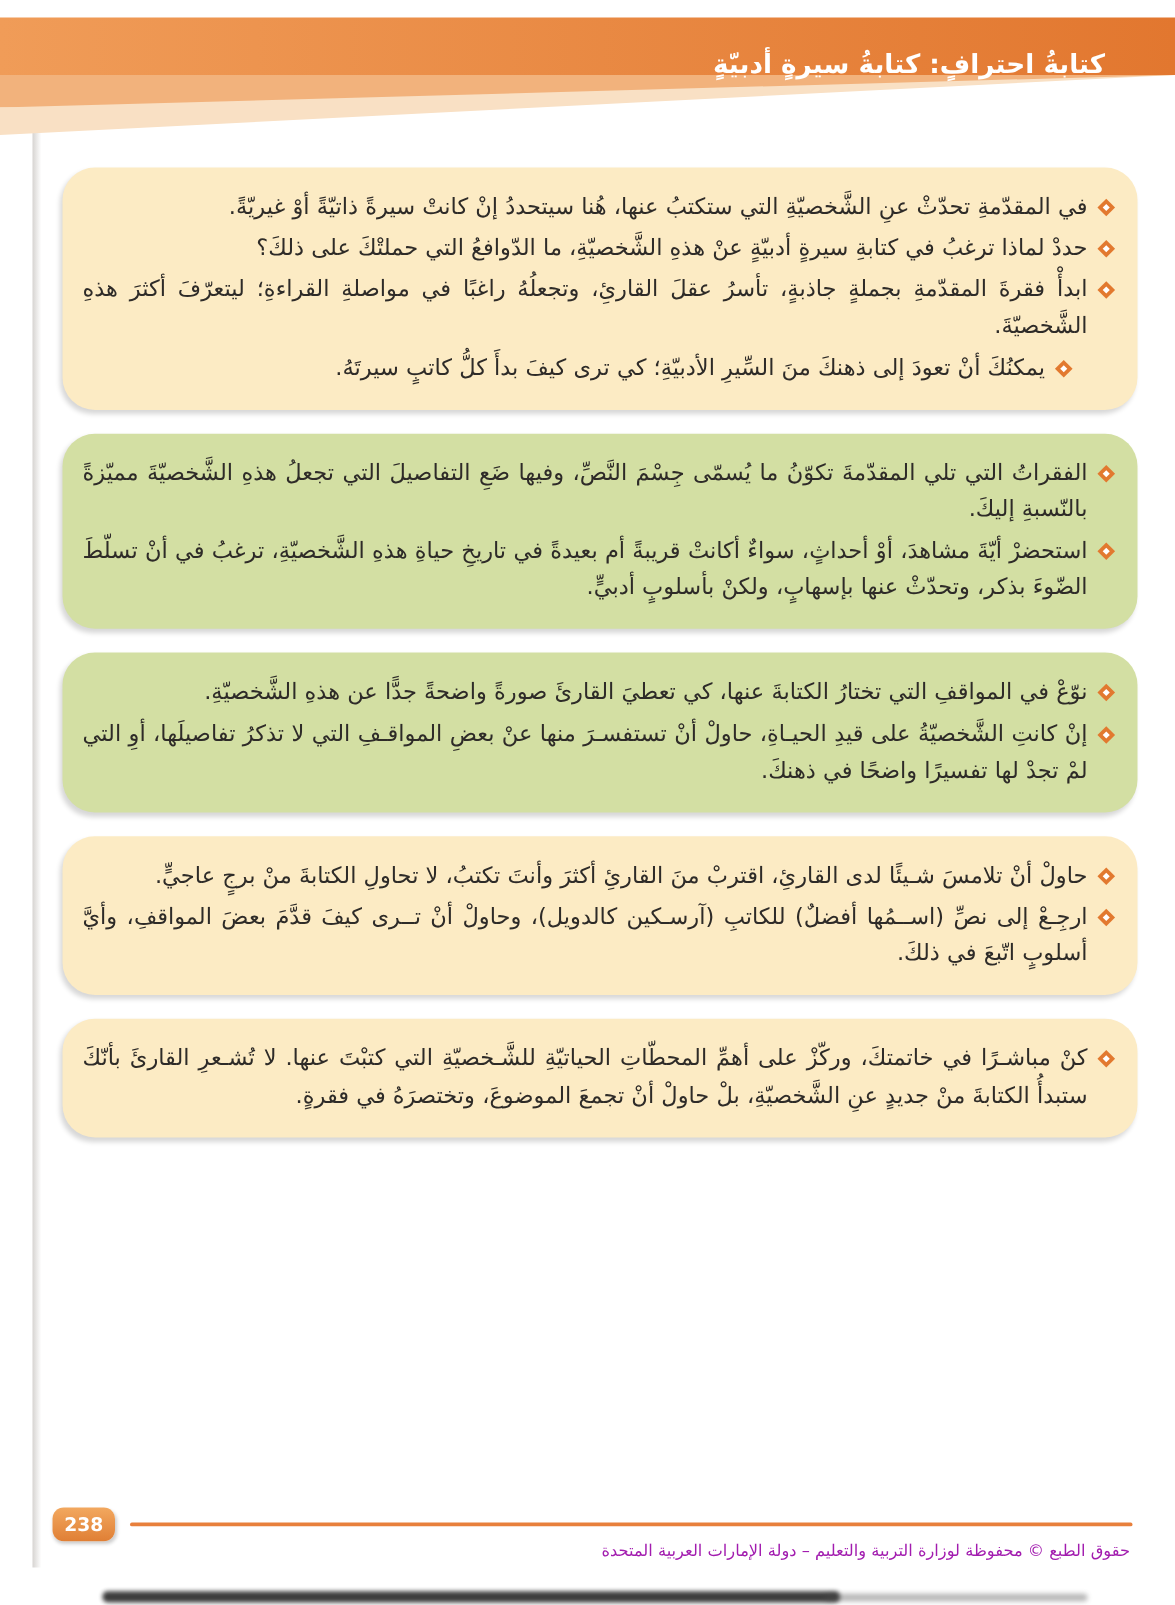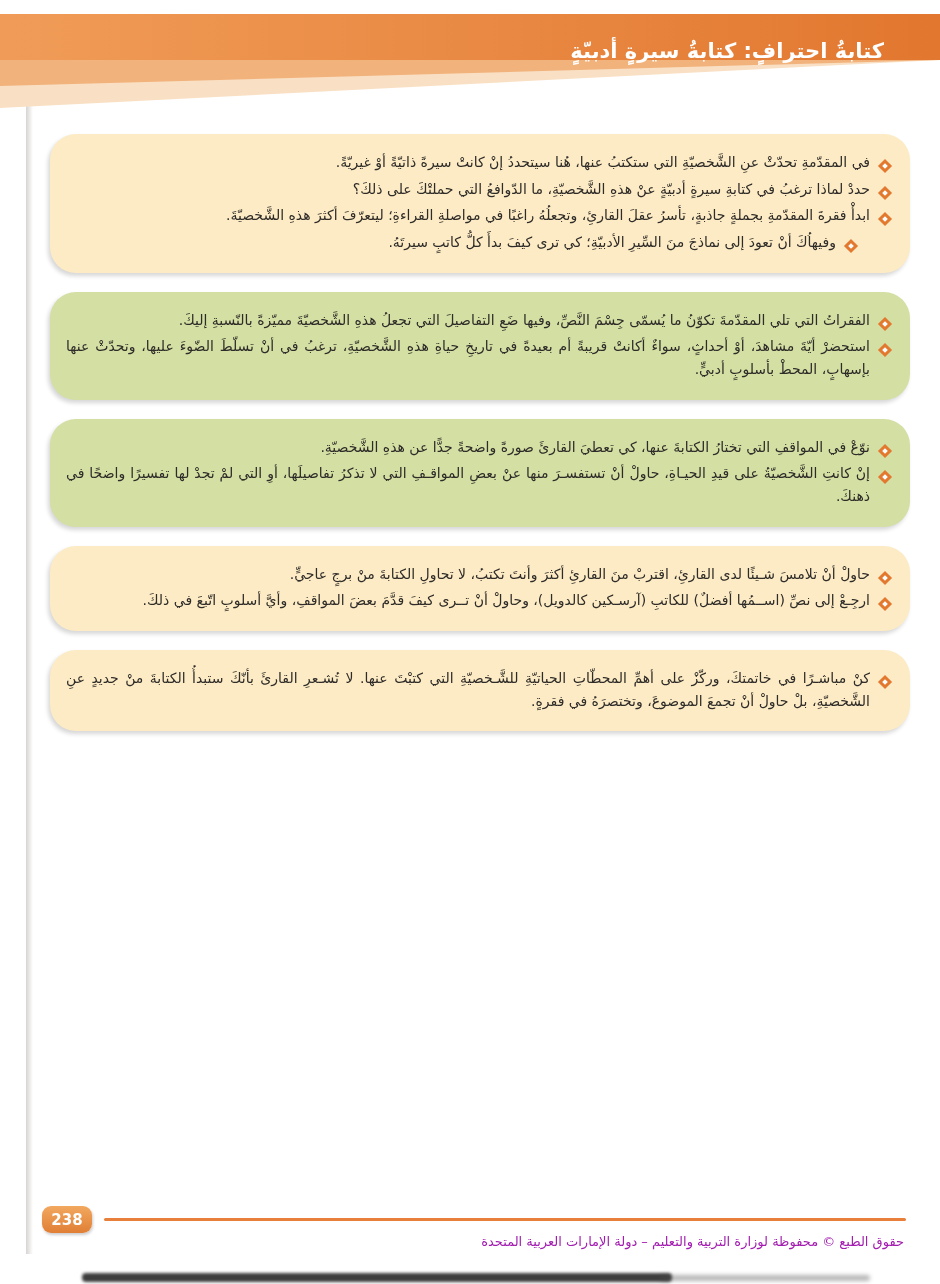--- a/index.html
+++ b/index.html
@@ -90,21 +90,21 @@
   }
   .box.cream { background: #fcebc4; }
   .box.green { background: #d3dfa3; }
 
   .note-list { list-style: none; margin: 0; padding: 0; }
   .note-item {
     display: flex;
     align-items: flex-start;
     gap: 10px;
     margin: 4px 0;
-    font-size: 14px;
+    font-size: 18px;
     line-height: 1.62;
     text-align: justify;
   }
   .note-item.indented { padding-right: 34px; }
   .bullet {
     flex: 0 0 auto;
     width: 10px; height: 10px;
     margin-top: 10px;
     background: #e2792f;
     transform: rotate(45deg);
@@ -172,33 +172,33 @@
           <li class="note-item">
             <span class="bullet"></span>
             <span class="note-text">حددْ لماذا ترغبُ في كتابةِ سيرةٍ أدبيّةٍ عنْ هذهِ الشَّخصيّةِ، ما الدّوافعُ التي حملتْكَ على ذلكَ؟</span>
           </li>
           <li class="note-item">
             <span class="bullet"></span>
             <span class="note-text">ابدأْ فقرةَ المقدّمةِ بجملةٍ جاذبةٍ، تأسرُ عقلَ القارئِ، وتجعلُهُ راغبًا في مواصلةِ القراءةِ؛ ليتعرّفَ أكثرَ هذهِ الشَّخصيّةَ.</span>
           </li>
           <li class="note-item indented">
             <span class="bullet"></span>
-            <span class="note-text">وفيهاُكَ أنْ تعودَ إلى نماذجَ منَ السِّيرِ الأدبيّةِ؛ كي ترى كيفَ بدأَ كلُّ كاتبٍ سيرتَهُ.</span>
+            <span class="note-text">يمكنُكَ أنْ تعودَ إلى ذهنكَ منَ السِّيرِ الأدبيّةِ؛ كي ترى كيفَ بدأَ كلُّ كاتبٍ سيرتَهُ.</span>
           </li>
         </ul>
     </section>
     <section class="box green">
       <ul class="note-list">
           <li class="note-item">
             <span class="bullet"></span>
             <span class="note-text">الفقراتُ التي تلي المقدّمةَ تكوّنُ ما يُسمّى جِسْمَ النَّصِّ، وفيها ضَعِ التفاصيلَ التي تجعلُ هذهِ الشَّخصيّةَ مميّزةً بالنّسبةِ إليكَ.</span>
           </li>
           <li class="note-item">
             <span class="bullet"></span>
-            <span class="note-text">استحضرْ أيّةَ مشاهدَ، أوْ أحداثٍ، سواءٌ أكانتْ قريبةً أم بعيدةً في تاريخِ حياةِ هذهِ الشَّخصيّةِ، ترغبُ في أنْ تسلّطَ الضّوءَ عليها، وتحدّثْ عنها بإسهابٍ، المحطْ بأسلوبٍ أدبيٍّ.</span>
+            <span class="note-text">استحضرْ أيّةَ مشاهدَ، أوْ أحداثٍ، سواءٌ أكانتْ قريبةً أم بعيدةً في تاريخِ حياةِ هذهِ الشَّخصيّةِ، ترغبُ في أنْ تسلّطَ الضّوءَ بذكر، وتحدّثْ عنها بإسهابٍ، ولكنْ بأسلوبٍ أدبيٍّ.</span>
           </li>
         </ul>
     </section>
     <section class="box green">
       <ul class="note-list">
           <li class="note-item">
             <span class="bullet"></span>
             <span class="note-text">نوّعْ في المواقفِ التي تختارُ الكتابةَ عنها، كي تعطيَ القارئَ صورةً واضحةً جدًّا عن هذهِ الشَّخصيّةِ.</span>
           </li>
           <li class="note-item">

